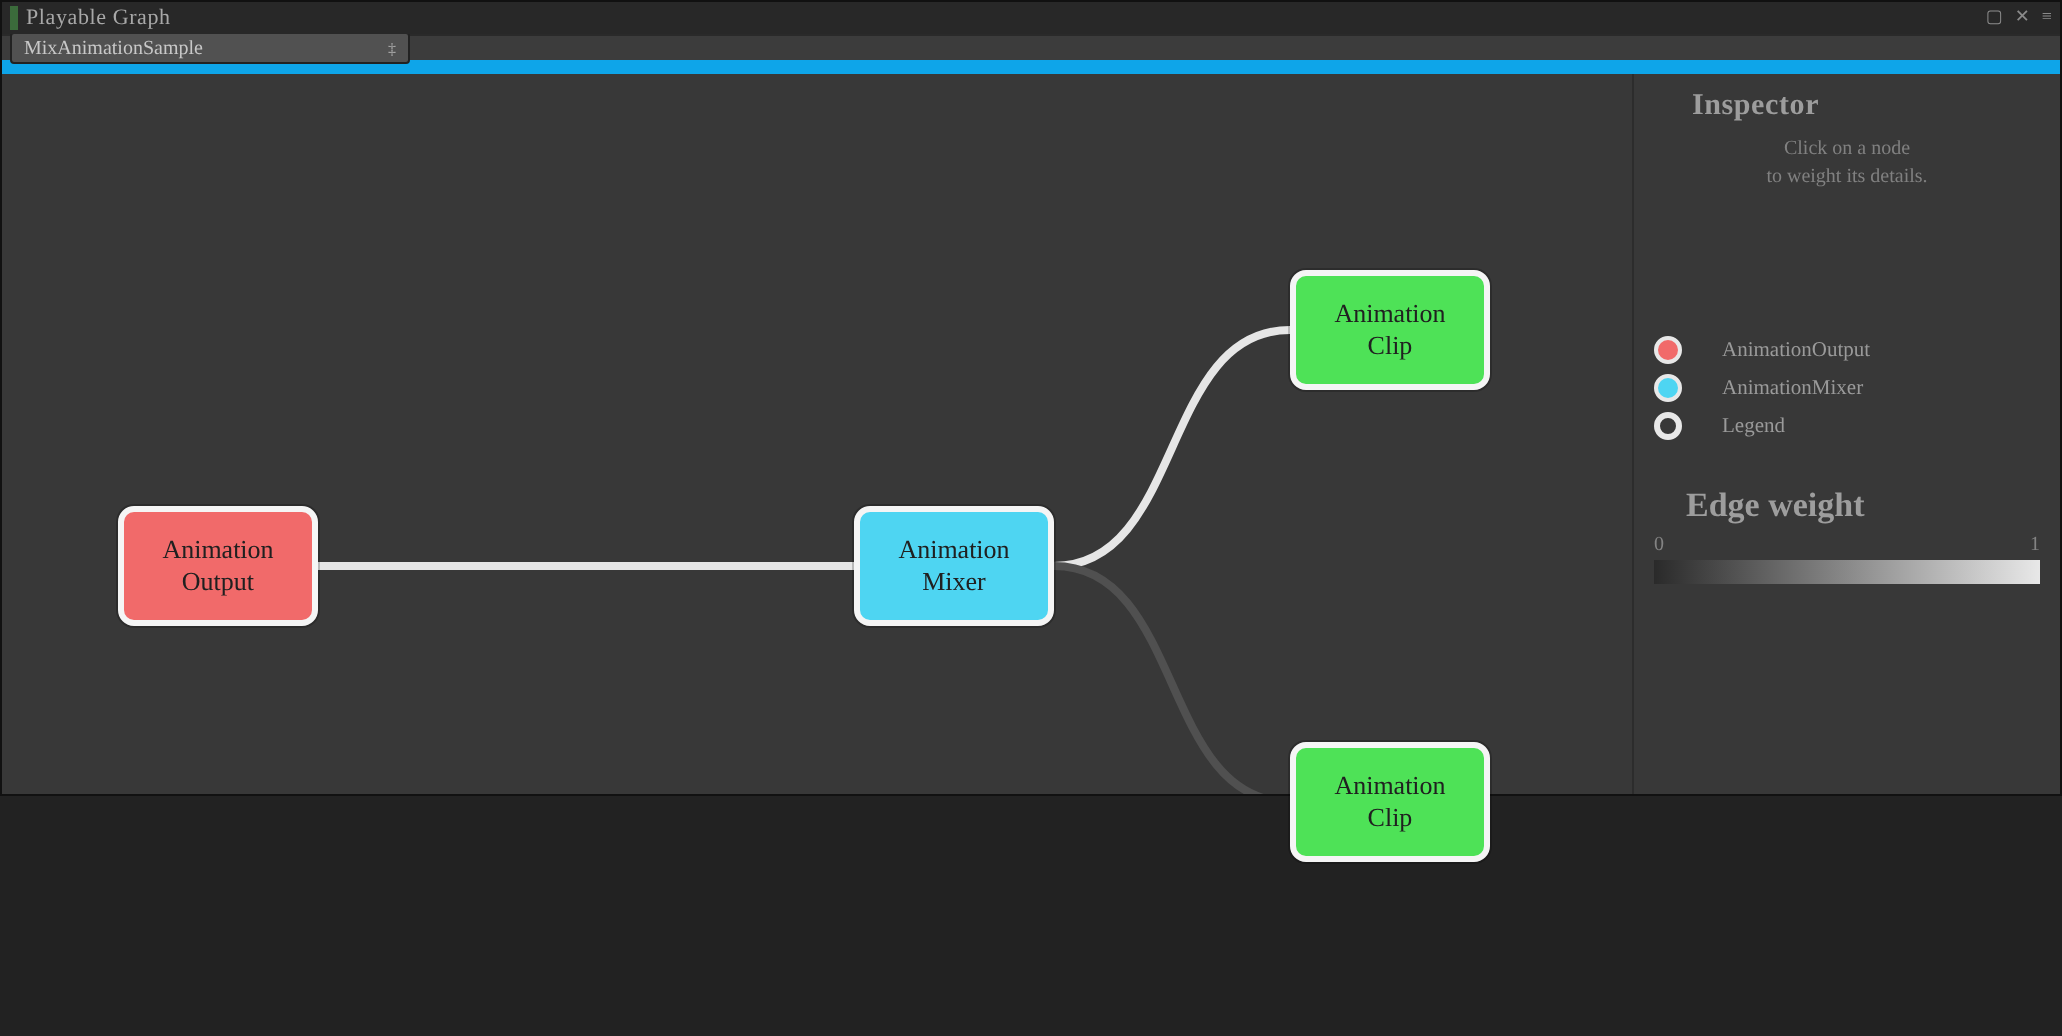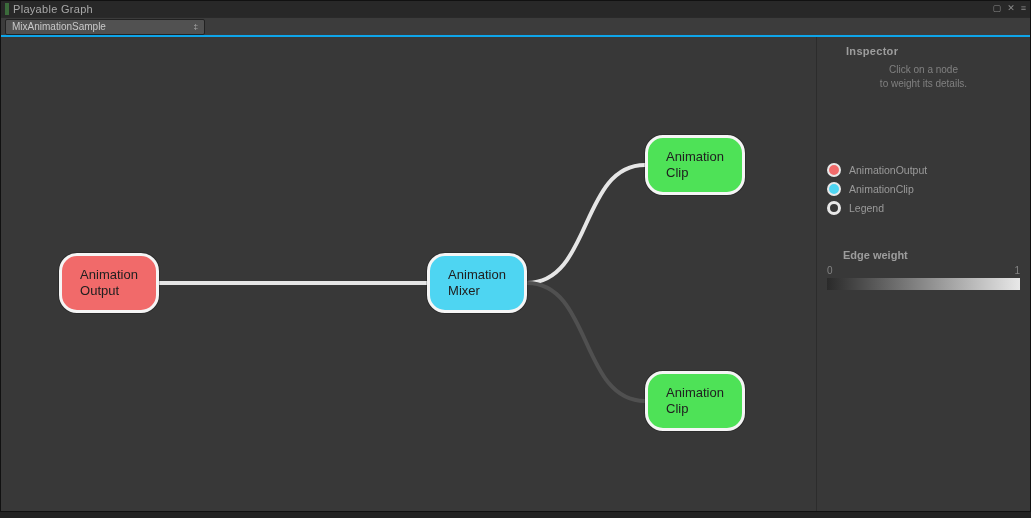--- a/index.html
+++ b/index.html
@@ -1,43 +1,43 @@
 <!DOCTYPE html>
 <html><head>
 <meta charset="utf-8">
 <style>
   * { box-sizing: border-box; margin: 0; padding: 0; }
   html, body { width: 1031px; height: 518px; overflow: hidden; font-family: Verdana, Geneva, sans-serif; }
   body { background: #222222; }
 
-  .window { width: 1031px; height: 512px; background: #0c4a6e; position: relative; border: 1px solid #111; }
+  .window { width: 1031px; height: 398px; background: #0c4a6e; position: relative; border: 1px solid #111; font-family: Liberation Serif, serif; }
 
   .titlebar { height: 16px; background: #282828; display: flex; align-items: center; padding-left: 4px; position: relative; }
   .titlebar .title { color: #a8a8a8; font-size: 11px; letter-spacing: 0.3px; }
   .titlebar .tab-accent { width: 4px; height: 12px; background: #3b6b3b; margin-right: 4px; }
   .titlebar .win-icons { position: absolute; right: 4px; top: 2px; color: #8a8a8a; font-size: 9px; display: flex; gap: 6px; align-items: center; }
   .titlebar .win-icons span { cursor: pointer; }
 
-  .toolbar { height: 20px; background: #3c3c3c; border-top: 1px solid #2a2a2a; border-bottom: 2px solid #0ea5e9; display: flex; align-items: center; padding-left: 4px; }
+  .toolbar { height: 20px; background: #3c3c3c; border-top: 1px solid #2a2a2a; border-bottom: 7px solid #0ea5e9; display: flex; align-items: center; padding-left: 4px; }
   .dropdown { height: 16px; width: 200px; background: #515151; border: 1px solid #222; border-radius: 2px; color: #c8c8c8; font-size: 10px; padding: 0 6px; display: flex; align-items: center; justify-content: space-between; cursor: pointer; }
   .dropdown .chev { font-size: 8px; color: #aaa; }
 
   .content { position: absolute; top: 36px; left: 0; right: 0; bottom: 0; display: flex; }
   .graph-area { flex: 1; position: relative; background: #383838; }
   .sidebar { width: 214px; background: #383838; border-left: 1px solid #2c2c2c; padding: 8px 10px 0 10px; color: #b8b8b8; font-size: 10.5px; }
 
-  .sidebar h3 { color: #9d9d9d; font-size: 11px; font-weight: bold; margin-bottom: 6px; letter-spacing: 0.3px; padding-left: 19px; }
+  .sidebar h3 { color: #9d9d9d; font-size: 15px; font-weight: bold; margin-bottom: 6px; letter-spacing: 0.3px; padding-left: 19px; }
   .sidebar .hint { color: #808080; font-size: 10px; text-align: center; line-height: 1.4; margin-bottom: 72px; }
-  .sidebar .legend-item { display: flex; align-items: center; gap: 8px; margin: 5px 0; font-size: 10.5px; color: #9a9a9a; }
+  .sidebar .legend-item { display: flex; align-items: center; gap: 20px; margin: 5px 0; font-size: 10.5px; color: #9a9a9a; }
   .sidebar .swatch { width: 14px; height: 14px; border-radius: 50%; border: 2px solid #e8e8e8; flex-shrink: 0; }
-  .sidebar .edge-label { margin-top: 34px; color: #9d9d9d; font-size: 11px; font-weight: bold; padding-left: 16px; }
+  .sidebar .edge-label { margin-top: 23px; color: #9d9d9d; font-size: 17px; font-weight: bold; padding-left: 16px; }
   .sidebar .edge-scale { display: flex; justify-content: space-between; font-size: 10px; color: #838383; margin-top: 4px; }
   .sidebar .gradient { height: 12px; margin-top: 2px; background: linear-gradient(to right, #2a2a2a, #e8e8e8); }
 
-  .node { position: absolute; width: 100px; height: 60px; border-radius: 18px; border: 3px solid #f5f5f5; display: flex; align-items: center; justify-content: center; font-size: 13px; color: #202020; line-height: 1.2; cursor: pointer; box-shadow: 0 0 0 1px rgba(0,0,0,0.2); }
+  .node { position: absolute; width: 100px; height: 60px; border-radius: 8px; border: 3px solid #f5f5f5; display: flex; align-items: center; justify-content: center; text-align: center; font-size: 13px; color: #202020; line-height: 1.2; cursor: pointer; box-shadow: 0 0 0 1px rgba(0,0,0,0.2); }
   .node.output { background: #f16a6a; }
   .node.mixer  { background: #4ed5f2; }
   .node.clip   { background: #4ee257; }
 
   svg.edges { position: absolute; inset: 0; width: 100%; height: 100%; pointer-events: none; }
 </style>
 </head>
 <body>
 
 <div class="window">
@@ -89,21 +89,21 @@
         <span>to weight its details.</span>
       </div>
 
       <div id="legend-list">
           <div class="legend-item">
             <div class="swatch" style="background: rgb(241, 106, 106);"></div>
             <span>AnimationOutput</span>
           </div>
           <div class="legend-item">
             <div class="swatch" style="background: rgb(78, 213, 242);"></div>
-            <span>AnimationClip</span>
+            <span>AnimationMixer</span>
           </div>
           <div class="legend-item">
             <div class="swatch" style="background: rgb(56, 56, 56); border-color: rgb(232, 232, 232); border-width: 3px;"></div>
             <span>Legend</span>
           </div>
         </div>
 
       <div class="edge-label">Edge weight</div>
       <div class="edge-scale">
         <span>0</span>

